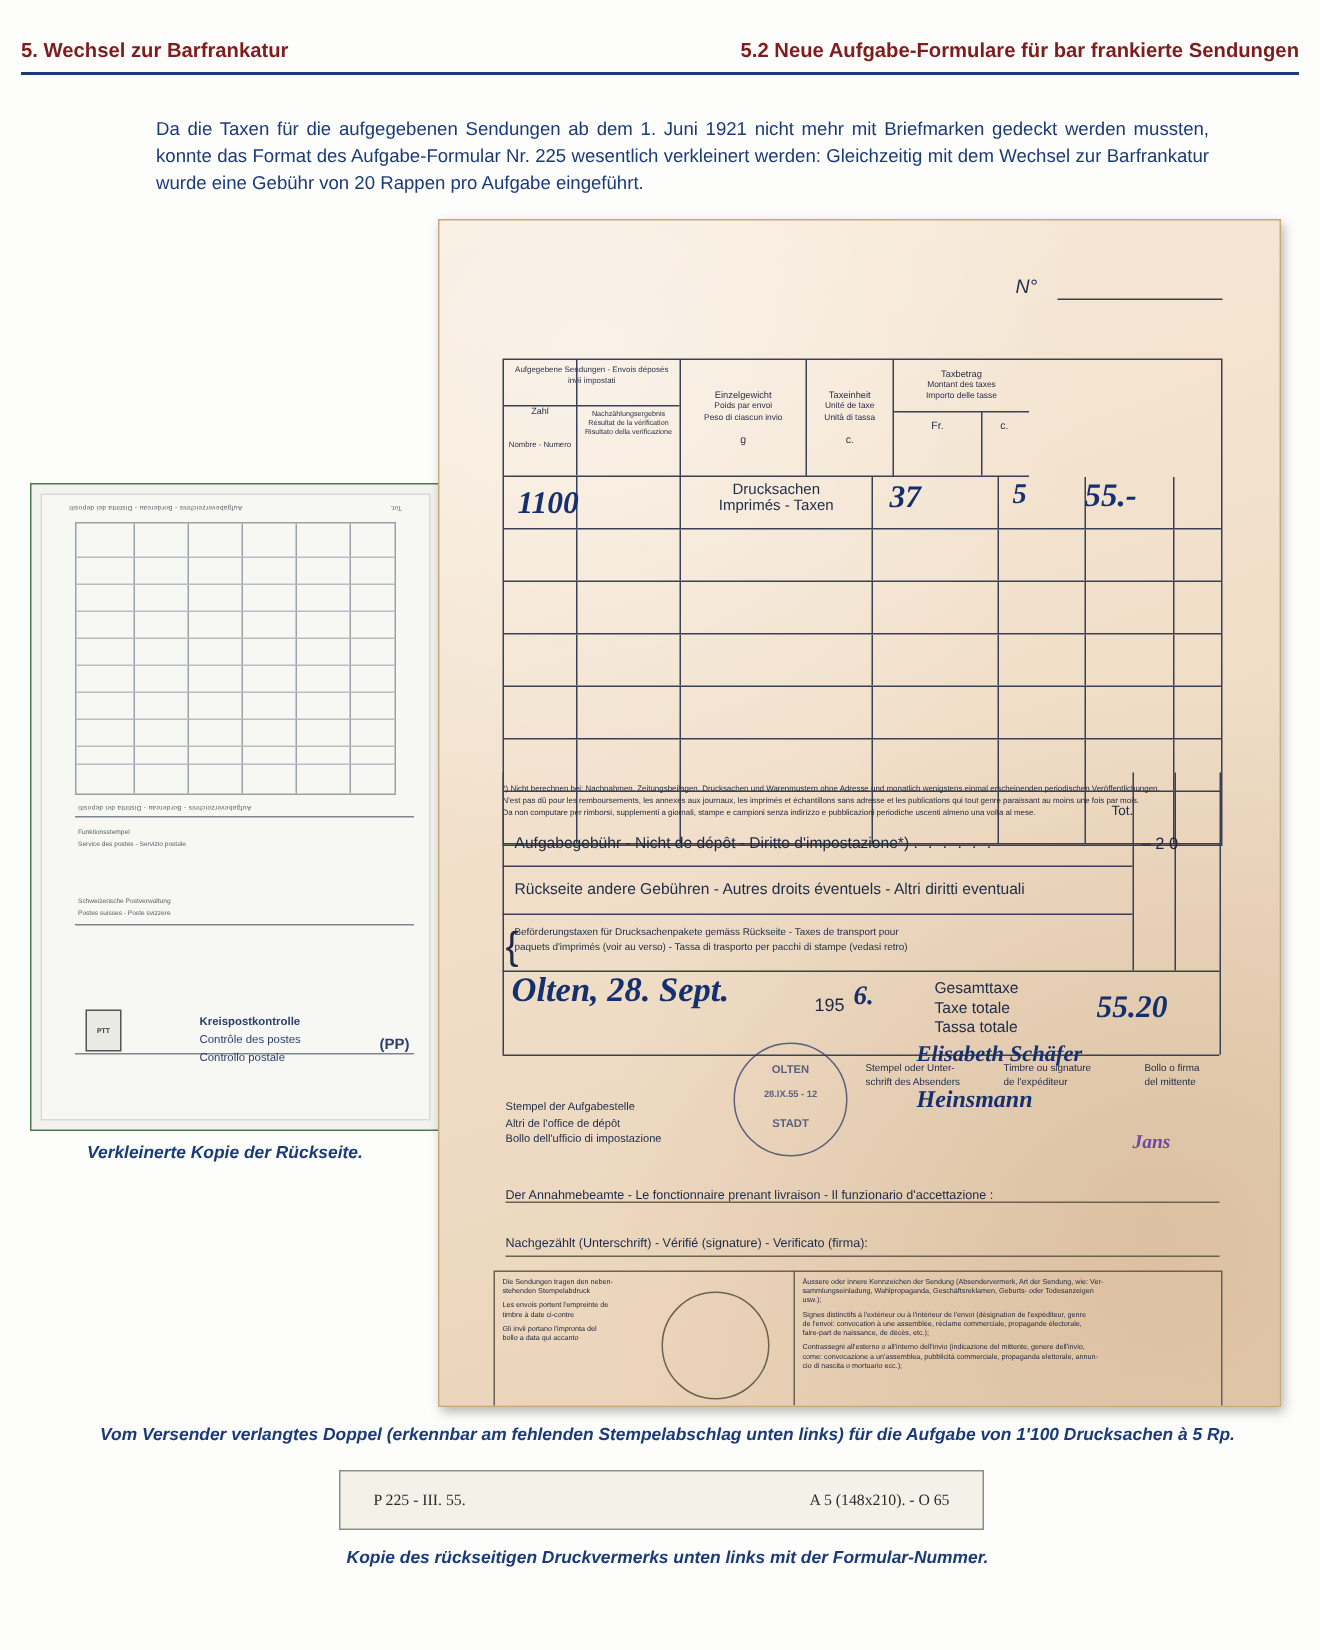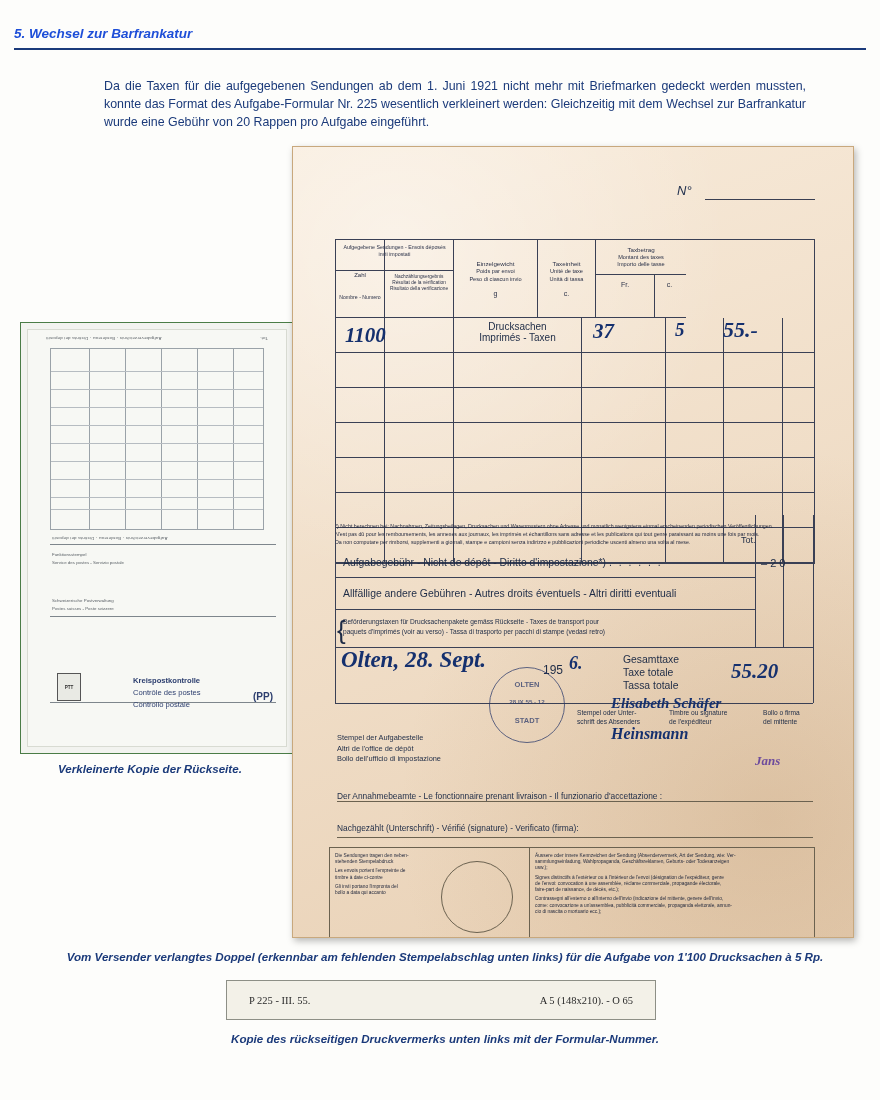--- a/index.html
+++ b/index.html
@@ -11,21 +11,21 @@
     overflow:hidden;
   }
   .page{
     position:absolute;inset:0;
     background:#fdfdfb;
   }
   
   .hdr{
     position:absolute;left:14px;right:14px;top:26px;
     display:flex;justify-content:space-between;align-items:baseline;
-    font-style:italic;font-weight:bold;font-size:13.5px;color:#1d4ed8;
+    font-weight:bold;font-size:13.5px;color:#7f1d1d;
   }
   .hdr .right{font-weight:bold;}
   .hdr-rule{
     position:absolute;left:14px;right:14px;top:48px;height:1.5px;background:#1b3a7a;
   }
   
   .intro{
     position:absolute;left:100px;right:70px;top:74px;
     color:#1b3a7a;font-size:12.4px;line-height:1.45;
     text-align:justify;
@@ -153,20 +153,21 @@
     font-size:10.5px;color:#2a2a2a;font-family:"Liberation Serif",serif;
   }
 </style>
 </head>
 <body>
 
 <div class="page">
 
   <div class="hdr">
     <div>5. Wechsel zur Barfrankatur</div>
+    <div class="right">5.2 Neue Aufgabe-Formulare für bar frankierte Sendungen</div>
   </div>
   <div class="hdr-rule"></div>
 
   <div class="intro">
     <p>Da die Taxen für die aufgegebenen Sendungen ab dem 1. Juni 1921 nicht mehr mit Briefmarken gedeckt werden mussten, konnte das Format des Aufgabe-Formular Nr. 225 wesentlich verkleinert werden: Gleichzeitig mit dem Wechsel zur Barfrankatur wurde eine Gebühr von 20 Rappen pro Aufgabe eingeführt.</p>
   </div>
 
   <div class="backcard">
     <div class="inner">
 
@@ -380,21 +381,21 @@
     <div style="position:absolute;left:42px;top:500px;width:478px;height:1px;background:#3a4055;"></div>
     <div style="position:absolute;left:42px;top:368px;width:1px;height:188px;background:#3a4055;"></div>
     <div style="position:absolute;left:42px;top:556px;width:478px;height:1px;background:#3a4055;"></div>
 
     <div class="lbl" style="left:50px;top:410px;">
       <span>Aufgabegebühr - Nicht de dépôt - Diritto d'impostazione*)</span>
       <span style="letter-spacing:2px;">. . . . . .</span>
     </div>
     <div class="lbl" style="left:468px;top:410px;font-size:11px;">– 2 0</div>
 
-    <div class="lbl" style="left:50px;top:441px;">Allfällige andere Gebühren - Autres droits éventuels - Altri diritti eventuali</div>
+    <div class="lbl" style="left:50px;top:441px;">Rückseite andere Gebühren - Autres droits éventuels - Altri diritti eventuali</div>
 
     <div style="position:absolute;left:50px;top:470px;font-size:6.6px;color:#1d2b46;line-height:1.5;">
       <div>Beförderungstaxen für Drucksachenpakete gemäss Rückseite - Taxes de transport pour</div>
       <div>paquets d'imprimés (voir au verso) - Tassa di trasporto per pacchi di stampe (vedasi retro)</div>
     </div>
     <div style="position:absolute;left:44px;top:468px;font-size:26px;color:#1d2b46;">{</div>
 
     <div style="position:absolute;left:330px;top:506px;font-size:10.4px;color:#1d2b46;line-height:1.25;text-align:left;">
       <div>Gesamttaxe</div>
       <div>Taxe totale</div>
@@ -418,21 +419,21 @@
       <div>Bollo o firma</div>
       <div>del mittente</div>
     </div>
 
     <div style="position:absolute;left:44px;top:586px;font-size:7.4px;color:#1d2b46;line-height:1.45;">
       <div>Stempel der Aufgabestelle</div>
       <div>Altri de l'office de dépôt</div>
       <div>Bollo dell'ufficio di impostazione</div>
     </div>
 
-    <div class="stampcirc" style="left:196px;top:520px;">
+    <div class="stampcirc" style="left:196px;top:548px;">
       <div class="stamp-txt" style="left:0;top:12px;">OLTEN</div>
       <div class="stamp-txt" style="left:0;top:30px;font-size:6.2px;">28.IX.55 - 12</div>
       <div class="stamp-txt" style="left:0;top:48px;">STADT</div>
     </div>
 
     <div class="hand" style="left:318px;top:548px;font-size:15px;">Elisabeth Schäfer</div>
     <div class="hand" style="left:318px;top:578px;font-size:16px;">Heinsmann</div>
     <div class="hand" style="left:462px;top:606px;font-size:13px;color:#6d4b9c;">Jans</div>
 
     <div style="position:absolute;left:44px;top:644px;font-size:8.4px;color:#1d2b46;">Der Annahmebeamte - Le fonctionnaire prenant livraison - Il funzionario d'accettazione :</div>

